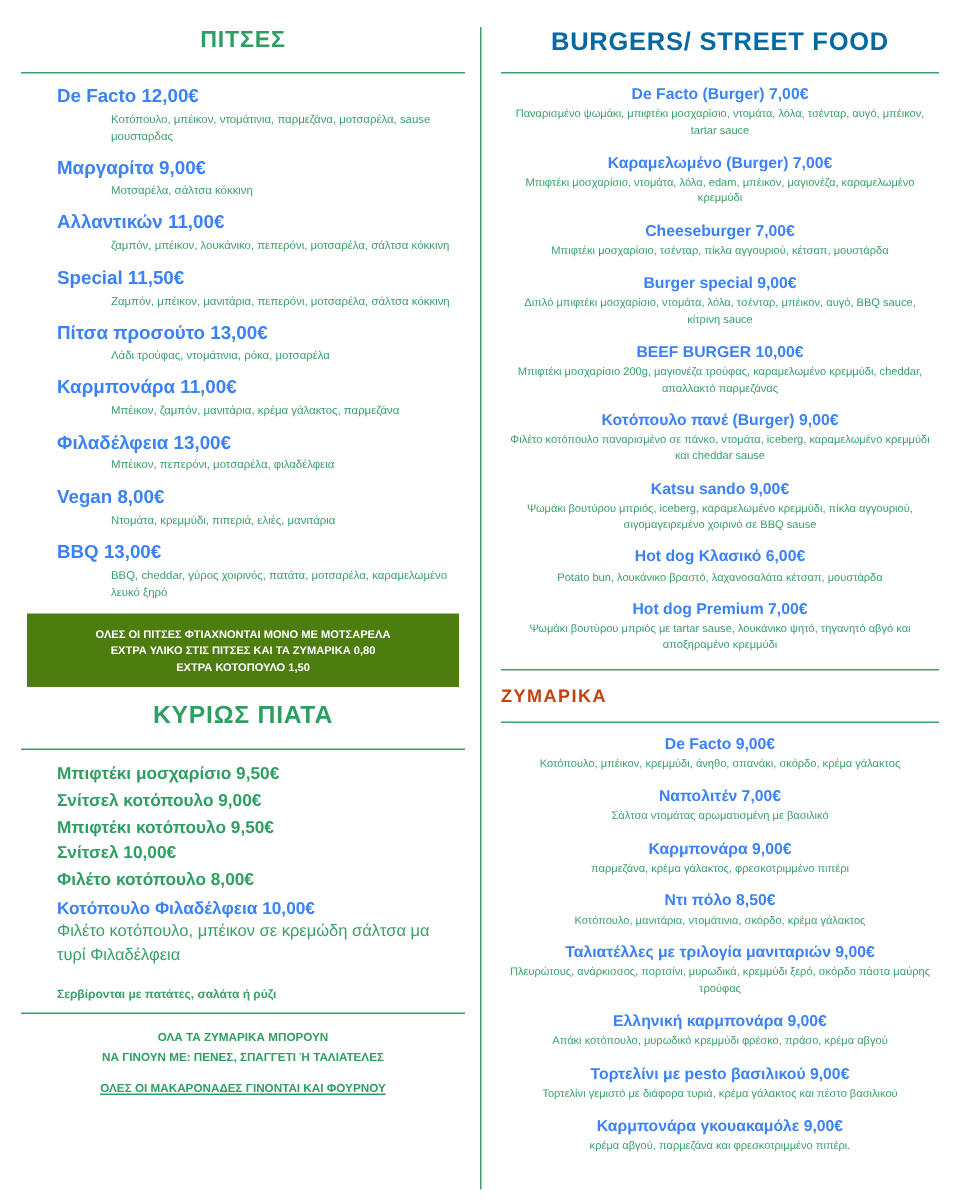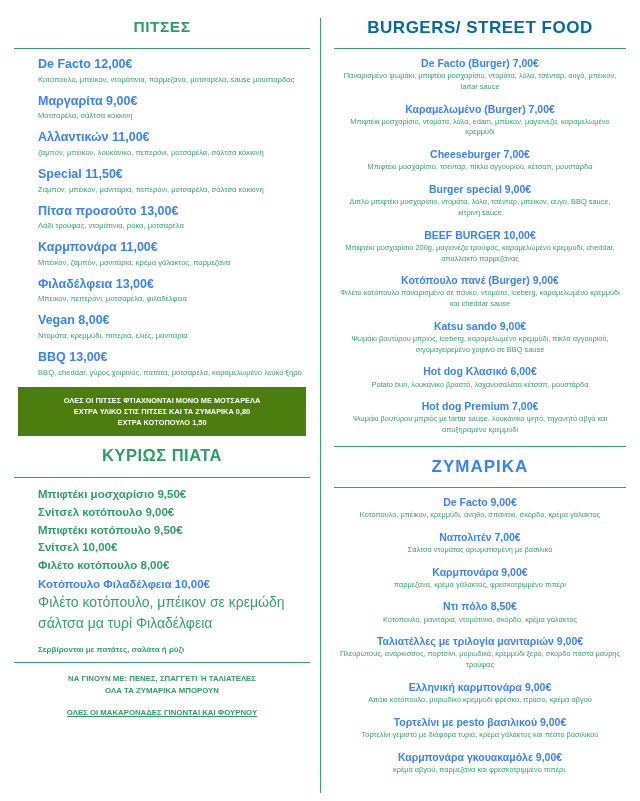--- a/index.html
+++ b/index.html
@@ -63,21 +63,21 @@
   .item-desc {
     font-size: 7.6px;
     color: #3aa06a;
     line-height: 1.45;
     margin-top: 1px;
     font-weight: normal;
   }
   
   .pizzas { padding-left: 24px; padding-right: 4px; }
   .pizzas .item-name { font-size: 12.5px; }
-  .pizzas .item-desc { font-size: 7.6px; }
+  .pizzas .item-desc { font-size: 7.6px; margin-left: 36px; }
 
   
   .promo {
     margin: 6px 4px 10px 4px;
     background: #4d7c0f;
     color: #ffffff;
     text-align: center;
     font-size: 7.4px;
     font-weight: bold;
     line-height: 1.5;
@@ -85,21 +85,21 @@
   }
   
   .mains { padding-left: 24px; padding-right: 6px; }
   .mains .line {
     font-weight: bold;
     font-size: 11.5px;
     line-height: 1.55;
     color: #2f9e63;
   }
   .mains .block { margin-top: 2px; }
-  .mains .item-desc { font-size: 14px; }
+  .mains .item-desc { font-size: 11px; }
   .note {
     font-size: 8px;
     font-weight: bold;
     color: #3aa06a;
     margin-top: 12px;
   }
   .footer-note {
     text-align: center;
     font-size: 7.8px;
     font-weight: bold;
@@ -120,25 +120,24 @@
   .right-items { text-align: center; }
   .right-items .item { margin-bottom: 10px; }
   .right-items .item-name { font-size: 10.5px; }
   .right-items .item-desc { font-size: 7.4px; padding: 0 6px; }
   .r-rule {
     border: 0;
     border-top: 1px solid #3aa06a;
     margin: 10px 0 10px 0;
   }
   .pasta-title {
-    text-align: center;
-    font-weight: bold;
-    font-size: 17px;
+    font-weight: bold;
+    font-size: 12px;
     letter-spacing: 1px;
-    color: #3b82f6;
+    color: #c2410c;
     margin: 4px 0 10px 0;
   }
   .burger-title {
     text-align: center;
     font-weight: bold;
     font-size: 17px;
     letter-spacing: 0.5px;
     color: #0369a1;
     margin: 0 0 10px 0;
   }
@@ -212,22 +211,22 @@
         <div class="item-name">Κοτόπουλο Φιλαδέλφεια 10,00€</div>
         <div class="item-desc">Φιλέτο κοτόπουλο, μπέικον σε κρεμώδη σάλτσα μα τυρί Φιλαδέλφεια</div>
       </div>
 
       <div class="note">Σερβίρονται με πατάτες, σαλάτα ή ρύζι</div>
     </div>
 
     <hr class="rule-thin">
 
     <div class="footer-note">
+      <div>ΟΛΑ ΤΑ ΖΥΜΑΡΙΚΑ ΜΠΟΡΟΥΝ</div>
       <div>ΝΑ ΓΙΝΟΥΝ ΜΕ: ΠΕΝΕΣ, ΣΠΑΓΓΕΤΙ Ή ΤΑΛΙΑΤΕΛΕΣ</div>
-      <div>ΟΛΑ ΤΑ ΖΥΜΑΡΙΚΑ ΜΠΟΡΟΥΝ</div>
       <div class="last">ΟΛΕΣ ΟΙ ΜΑΚΑΡΟΝΑΔΕΣ ΓΙΝΟΝΤΑΙ ΚΑΙ ΦΟΥΡΝΟΥ</div>
     </div>
   </div>
 
   <div class="col-right">
     <div class="burger-title">BURGERS/ STREET FOOD</div>
     <hr class="hdr-rule">
 
     <div class="right-items">
       <div class="item">

